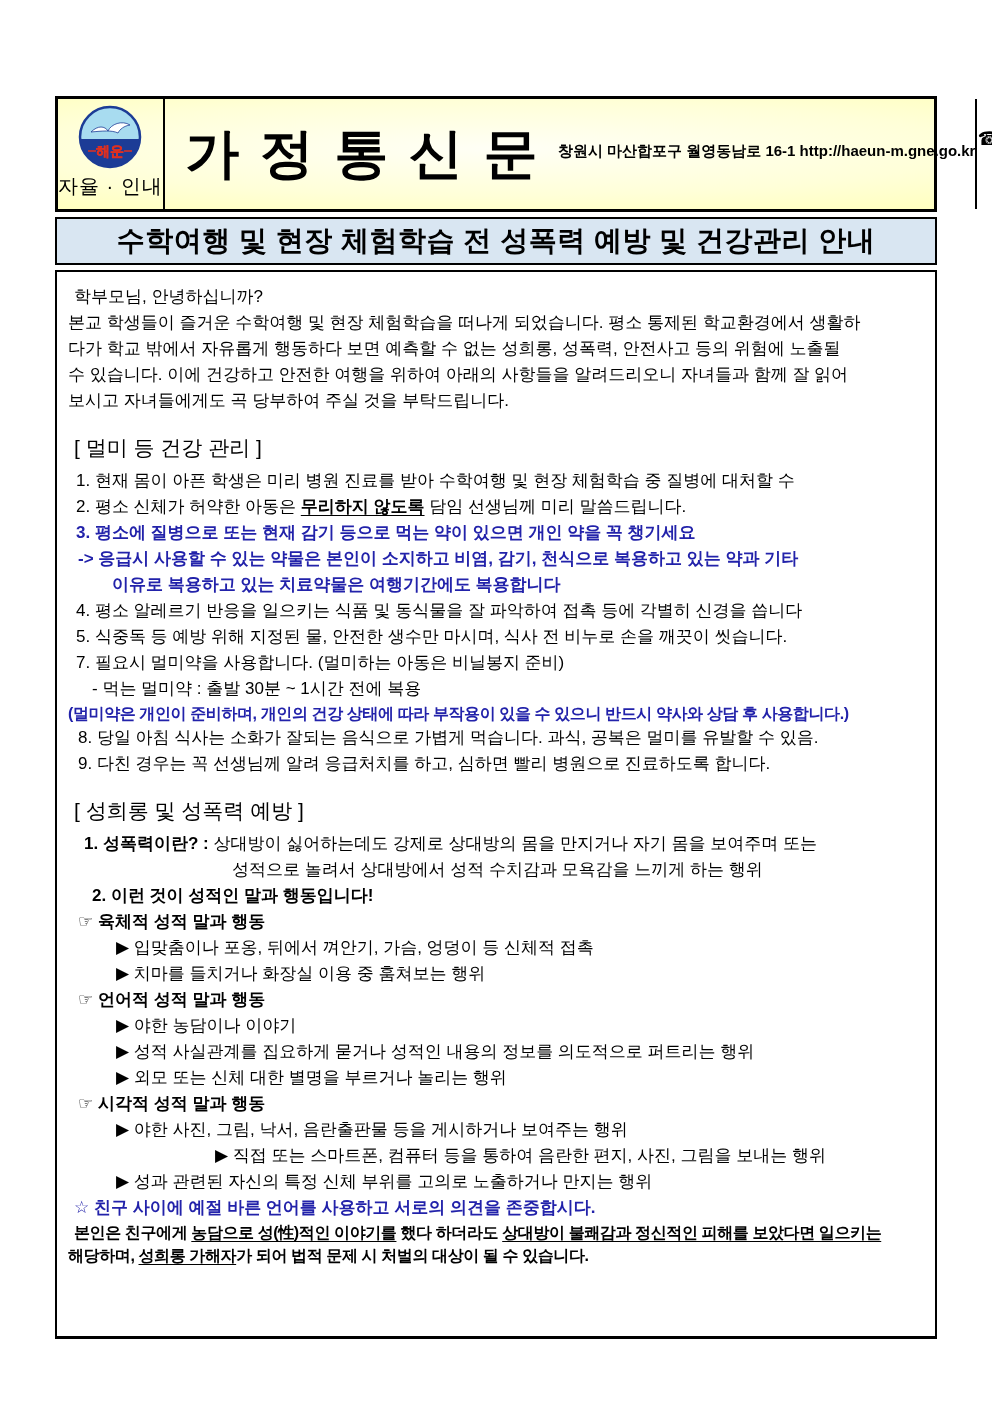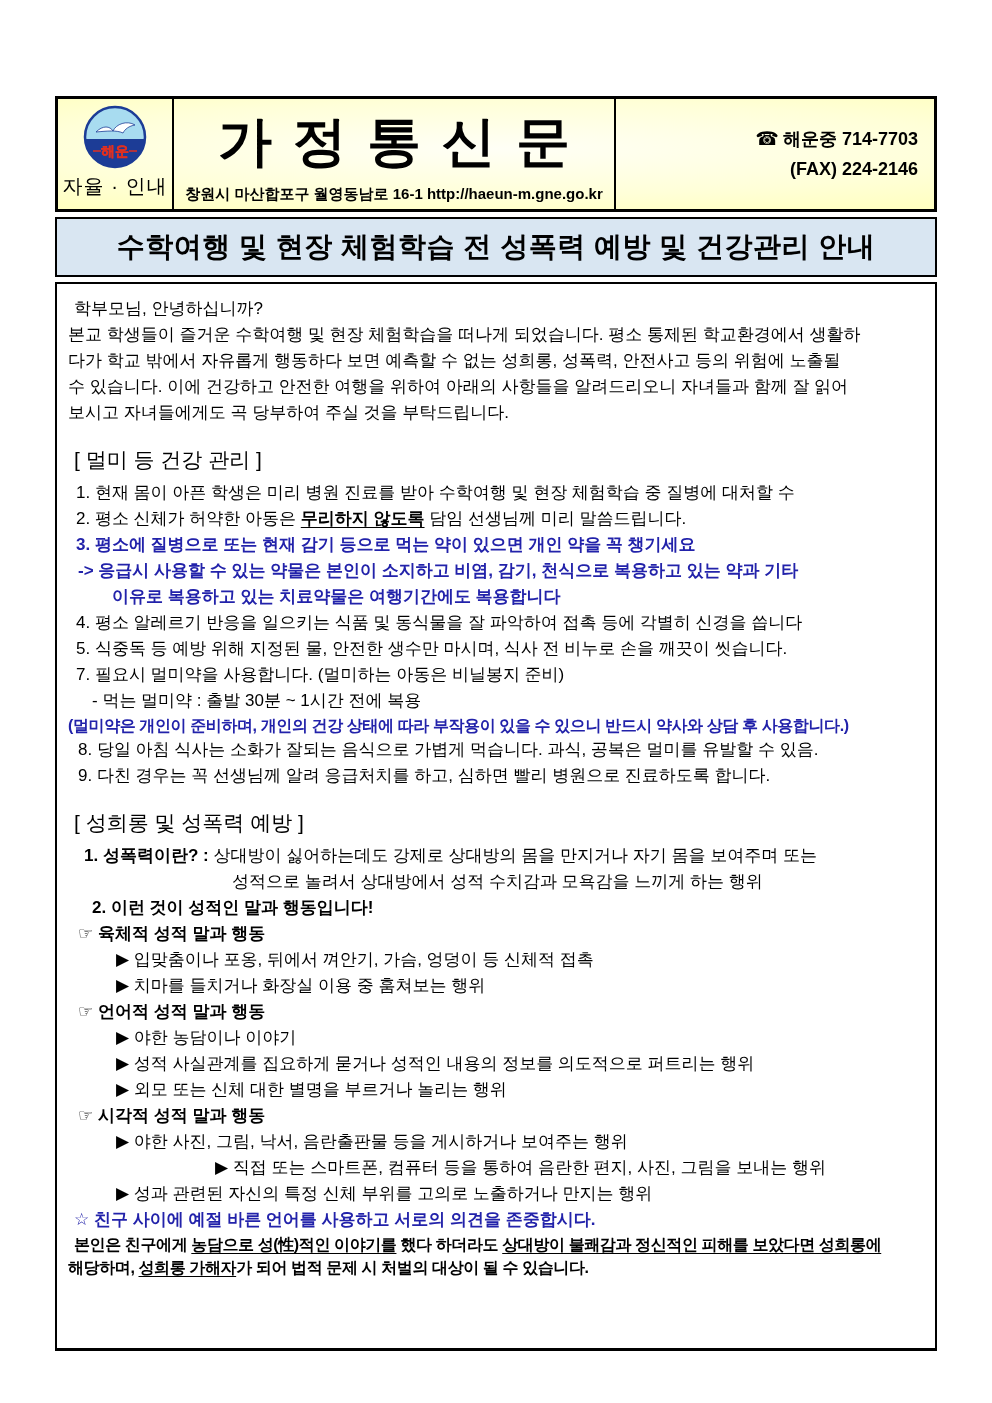--- a/index.html
+++ b/index.html
@@ -30,21 +30,21 @@
     width:116px;border-right:2px solid #000;
     display:flex;flex-direction:column;align-items:center;justify-content:flex-start;
     padding-top:6px;
   }
   .logo{width:64px;height:64px;display:block;}
   .motto{
     font-size:20px;letter-spacing:1px;margin-top:4px;white-space:nowrap;
   }
   .mast-center{
     flex:1;border-right:2px solid #000;
-    display:flex;flex-direction:column;align-items:center;
+    display:flex;align-items:center;
   }
   .main-title{
     flex:1;display:flex;align-items:center;justify-content:center;
     font-size:54px;font-weight:bold;letter-spacing:0.38em;text-indent:0.38em;
     white-space:nowrap;
   }
   .address{
     font-size:15px;font-weight:bold;padding-bottom:5px;white-space:nowrap;
   }
   .mast-right{
@@ -53,21 +53,21 @@
     padding-right:16px;
     font-size:18px;font-weight:bold;line-height:30px;
   }
   .phone-row{white-space:nowrap;}
   .phone-icon{font-size:19px;margin-right:4px;}
   
   .banner{
     margin-top:5px;
     border:2px solid #000;
     background:var(--banner-bg);
-    height:60px;
+    height:48px;
     display:flex;align-items:center;justify-content:center;
     font-size:28px;font-weight:bold;letter-spacing:0.5px;white-space:nowrap;
   }
   
   .sheet{
     margin-top:5px;
     border:2px solid #000;
     border-bottom-width:3px;
     height:1069px;
     padding:12px 10px 0 11px;
@@ -148,17 +148,17 @@
       <div class="bline" style="padding-left: 48px;"><span>▶ 치마를 들치거나 화장실 이용 중 훔쳐보는 행위</span></div>
       <div class="bline" style="padding-left: 10px;"><span class="b">☞ 언어적 성적 말과 행동</span></div>
       <div class="bline" style="padding-left: 48px;"><span>▶ 야한 농담이나 이야기</span></div>
       <div class="bline" style="padding-left: 48px;"><span>▶ 성적 사실관계를 집요하게 묻거나 성적인 내용의 정보를 의도적으로 퍼트리는 행위</span></div>
       <div class="bline" style="padding-left: 48px;"><span>▶ 외모 또는 신체 대한 별명을 부르거나 놀리는 행위</span></div>
       <div class="bline" style="padding-left: 10px;"><span class="b">☞ 시각적 성적 말과 행동</span></div>
       <div class="bline" style="padding-left: 48px;"><span>▶ 야한 사진, 그림, 낙서, 음란출판물 등을 게시하거나 보여주는 행위</span></div>
       <div class="bline" style="padding-left: 48px; text-align: center;"><span>▶ 직접 또는 스마트폰, 컴퓨터 등을 통하여 음란한 편지, 사진, 그림을 보내는 행위</span></div>
       <div class="bline" style="padding-left: 48px;"><span>▶ 성과 관련된 자신의 특정 신체 부위를 고의로 노출하거나 만지는 행위</span></div>
       <div class="bline" style="padding-left: 6px;"><span class="b blue">☆ 친구 사이에 예절 바른 언어를 사용하고 서로의 의견을 존중합시다.</span></div>
-      <div class="bline tight" style="padding-left: 6px;"><span class="b">본인은 친구에게 </span><span class="b u">농담으로 성(性)적인 이야기를</span><span class="b"> 했다 하더라도 </span><span class="b u">상대방이 불쾌감과 정신적인 피해를 보았다면 성희롱에</span></div>
+      <div class="bline tight" style="padding-left: 6px;"><span class="b">본인은 친구에게 </span><span class="b u">농담으로 성(性)적인 이야기를</span><span class="b"> 했다 하더라도 </span><span class="b u">상대방이 불쾌감과 정신적인 피해를 보았다면 일으키는</span></div>
       <div class="bline tight"><span class="b">해당하며, </span><span class="b u">성희롱 가해자</span><span class="b">가 되어 법적 문제 시 처벌의 대상이 될 수 있습니다.</span></div>
     </div>
 
 </div>
 
 </body></html>

